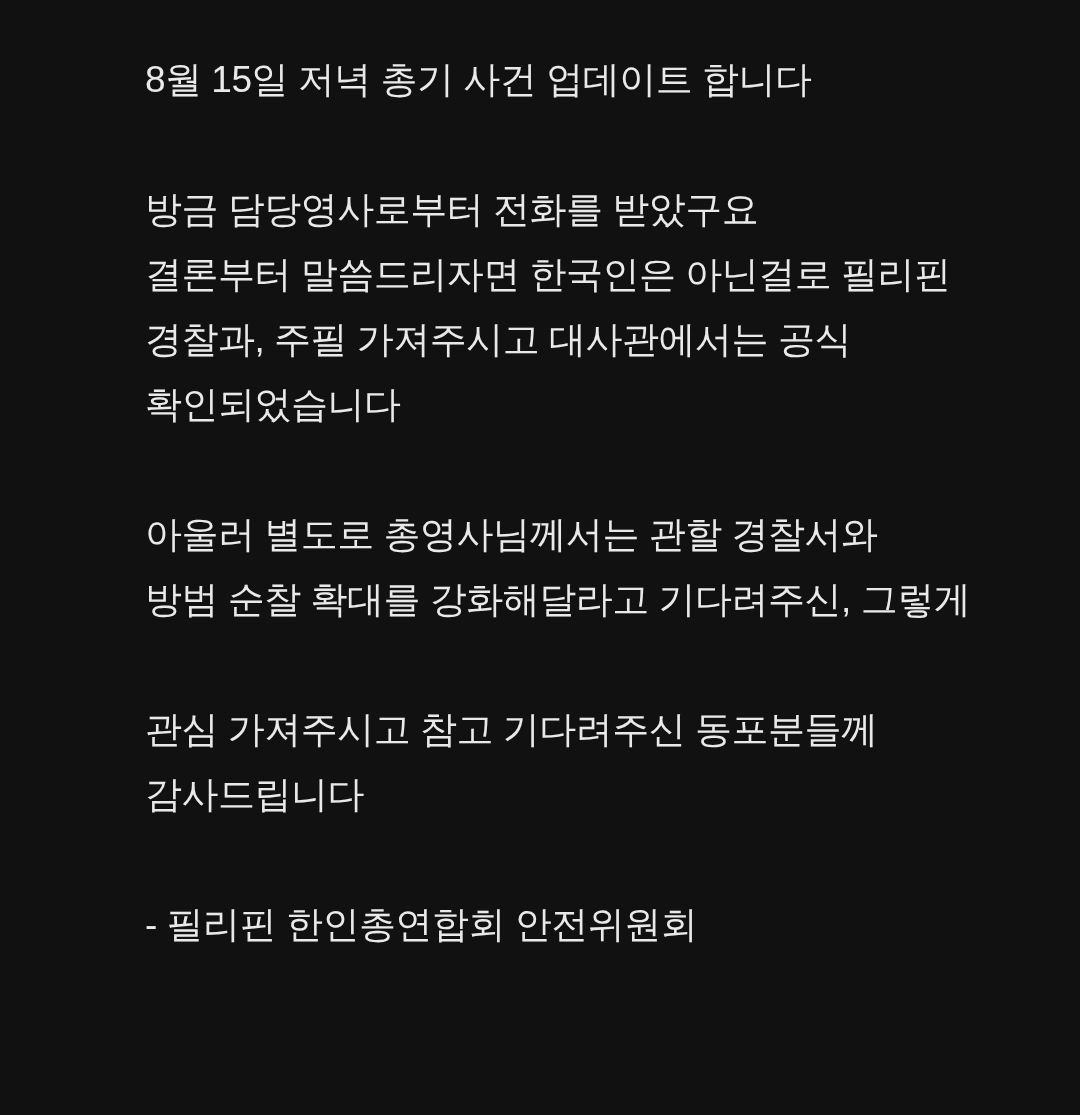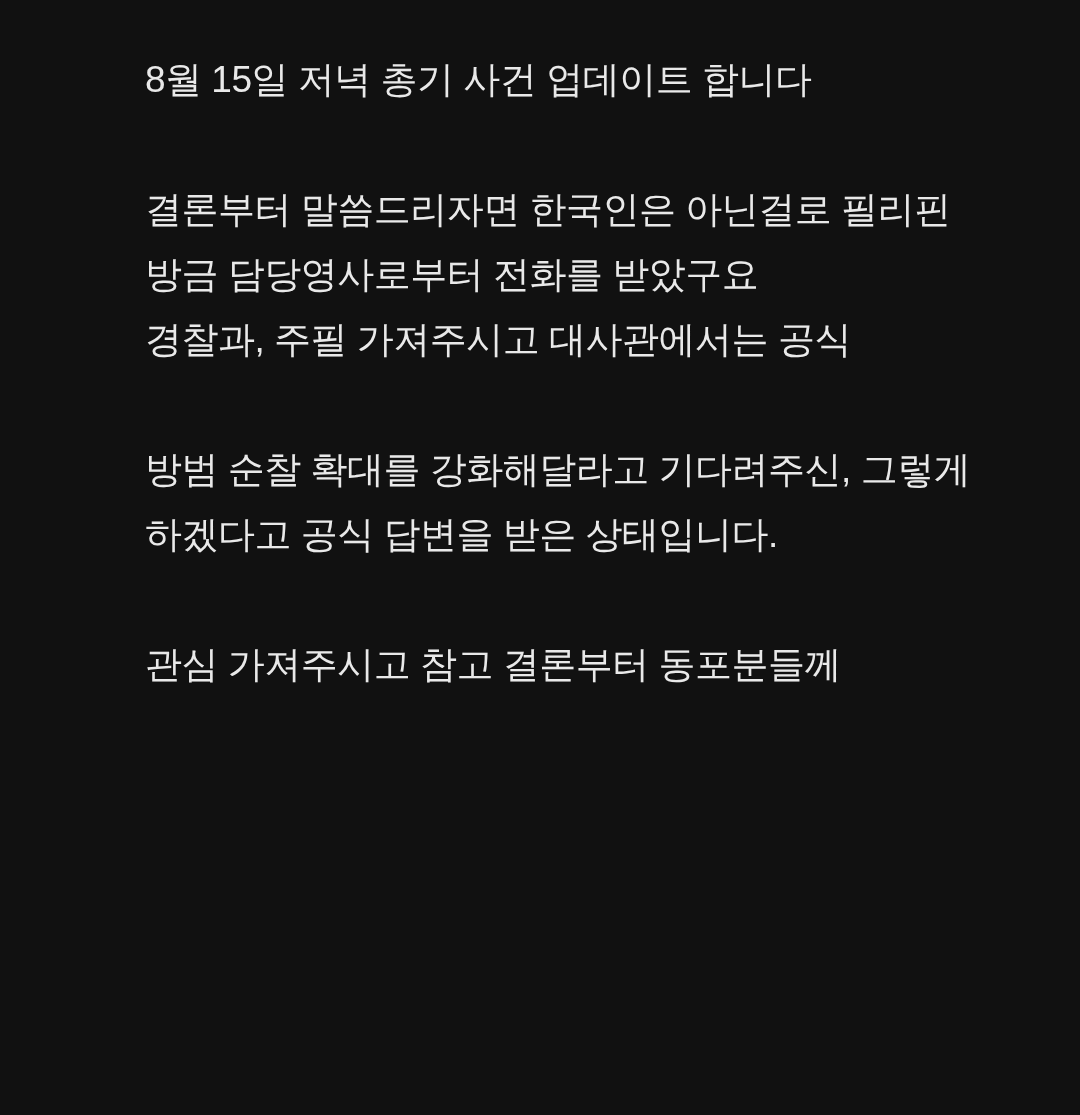--- a/index.html
+++ b/index.html
@@ -30,22 +30,25 @@
     font-weight: 400;
     text-rendering: optimizeLegibility;
   }
 </style>
 </head>
 <body style="background: rgb(17, 17, 17);">
 
 <div class="notice" style="color: rgb(233, 233, 233);">
   <div class="line">8월 15일 저녁 총기 사건 업데이트 합니다</div>
   <div class="line"></div>
+  <div class="line">방금 담당영사로부터 전화를 받았구요</div>
   <div class="line">결론부터 말씀드리자면 한국인은 아닌걸로 필리핀</div>
-  <div class="line">방금 담당영사로부터 전화를 받았구요</div>
   <div class="line">경찰과, 주필 가져주시고 대사관에서는 공식</div>
+  <div class="line">확인되었습니다</div>
   <div class="line"></div>
+  <div class="line">아울러 별도로 총영사님께서는 관할 경찰서와</div>
   <div class="line">방범 순찰 확대를 강화해달라고 기다려주신, 그렇게</div>
-  <div class="line">하겠다고 공식 답변을 받은 상태입니다.</div>
   <div class="line"></div>
-  <div class="line">관심 가져주시고 참고 결론부터 동포분들께</div>
+  <div class="line">관심 가져주시고 참고 기다려주신 동포분들께</div>
+  <div class="line">감사드립니다</div>
   <div class="line"></div>
+  <div class="line">- 필리핀 한인총연합회 안전위원회</div>
 </div>
 
 </body></html>

